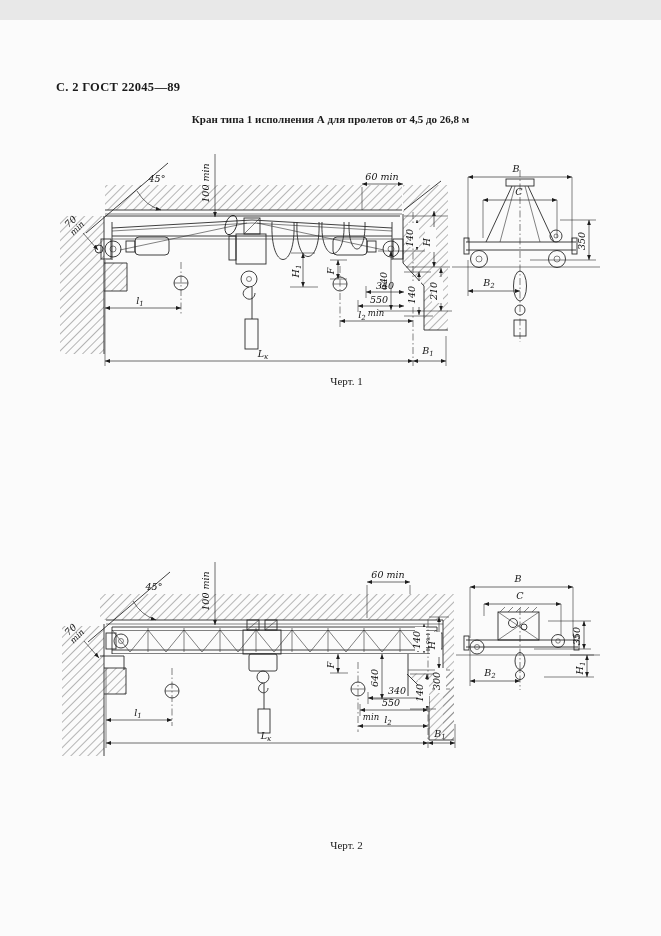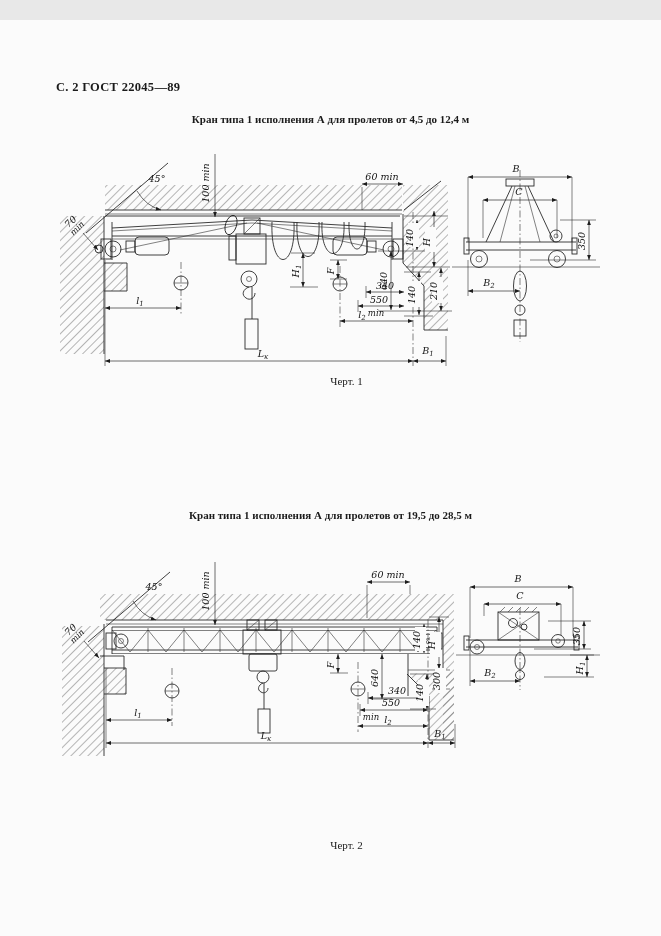--- a/index.html
+++ b/index.html
@@ -20,23 +20,22 @@
   text{font-family:"DejaVu Serif",serif;font-style:italic;font-size:9.5px;fill:#141414;text-anchor:middle;}
   .sm{font-size:8.5px;}
   tspan.sub{font-size:7px;}
 </style>
 </head>
 <body>
 
 <div id="page">
 
   <div class="hdr">С. 2 ГОСТ 22045—89</div>
-  <div id="t1" class="fig-title">Кран типа 1 исполнения А для пролетов от 4,5 до 12,4 м</div>
+  <div id="t1" class="fig-title">Кран типа 1 исполнения А для пролетов от 4,5 до 26,8 м</div>
   <div id="c1" class="fig-caption">Черт. 1</div>
-  <div id="t2" class="fig-title">Кран типа 1 исполнения А для пролетов от 19,5 до 28,5 м</div>
   <div id="c2" class="fig-caption">Черт. 2</div>
 
   <svg width="661" height="936" viewBox="0 0 661 936">
     <defs>
       <pattern id="h1" patternUnits="userSpaceOnUse" width="6" height="6" patternTransform="rotate(45)">
         <line x1="0" y1="0" x2="0" y2="6" stroke="#4a4a4a" stroke-width="0.8"></line>
       </pattern>
       <marker id="ar" viewBox="0 0 10 10" refX="9" refY="5" markerWidth="9" markerHeight="9" orient="auto-start-reverse">
         <path d="M0,1.6 L9,5 L0,8.4 z" fill="#1d1d1d"></path>
       </marker>

